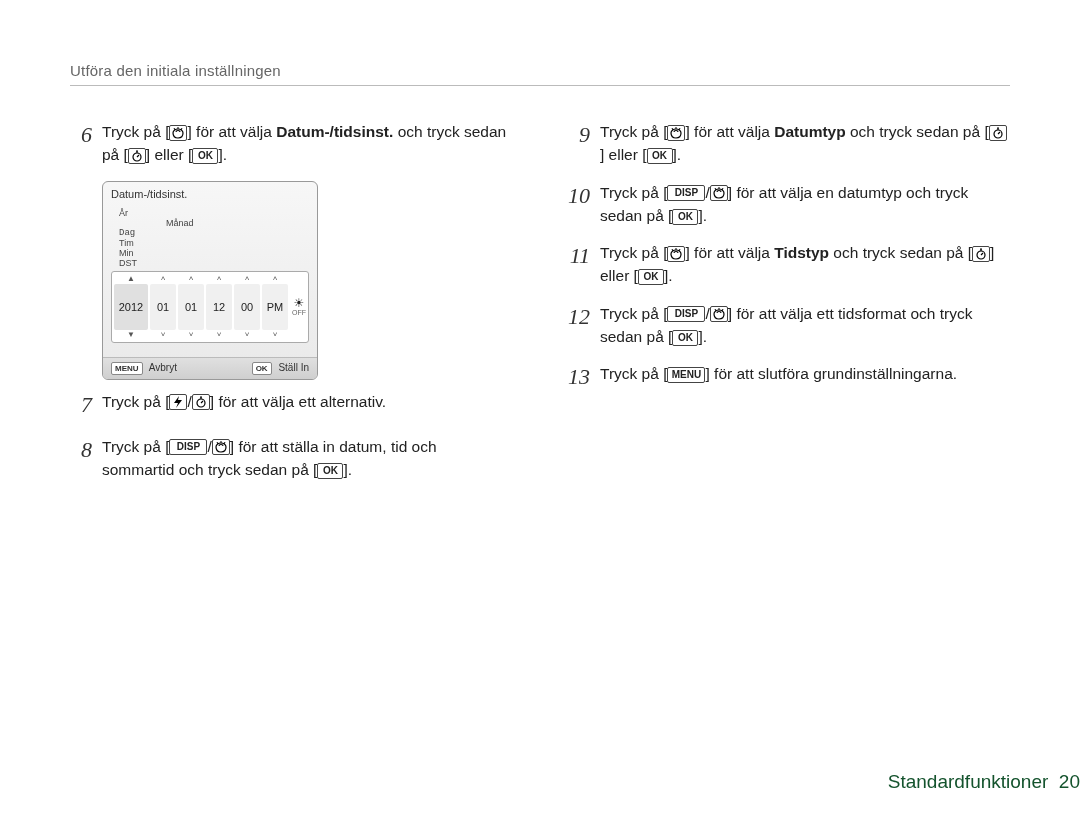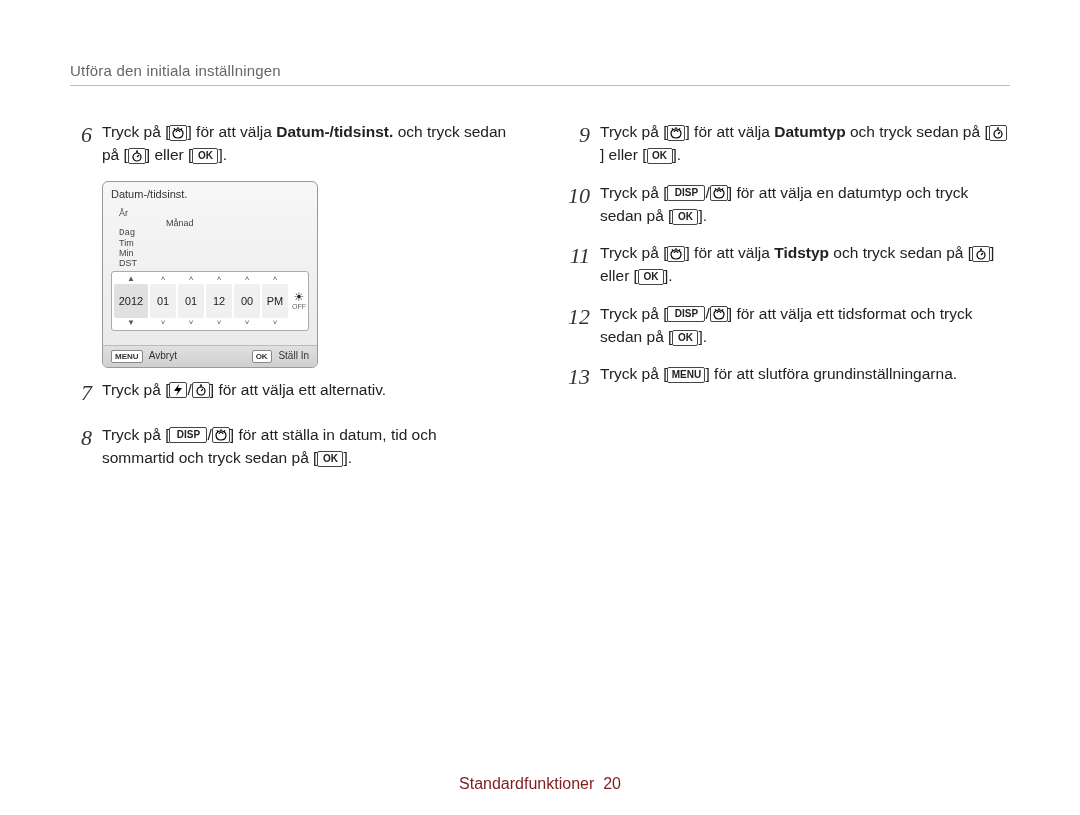--- a/index.html
+++ b/index.html
@@ -117,21 +117,21 @@
   }
   .year-col {
     display:flex; flex-direction:column; align-items:center;
   }
   .year-col .arrow, .cell-col .arrow {
     font-size: 8px; color:#555; line-height:1; padding:1px 0;
   }
   .cell {
     background:#f0f0f0;
     border-radius:2px;
-    padding:11px 4px;
+    padding:17px 4px;
     font-size:11px;
     color:#222;
     min-width:26px;
     text-align:center;
   }
   .cell.wide { min-width:34px; background:#e0e0e0; }
   .cell-col { display:flex; flex-direction:column; align-items:center; }
   .dst-col { display:flex; flex-direction:column; align-items:center; justify-content:center; padding:0 2px;}
   .dst-icon { font-size:12px; line-height:1; }
   .dst-off { font-size:7px; color:#666; }
@@ -153,23 +153,23 @@
     padding:0 3px;
     font-size:8px;
     font-weight:700;
     margin-right:4px;
     line-height:11px;
   }
   .page-footer {
     position:absolute;
     bottom:22px;
     left:0; right:0;
-    text-align:center;
-    font-size:16px;
-    color:#7f1d1d;
+    text-align:right;
+    font-size:19px;
+    color:#14532d;
   }
 </style>
 </head>
 <body>
 
 <div class="breadcrumb">Utföra den initiala inställningen</div>
 
 <div class="columns">
 
   <div class="col">

